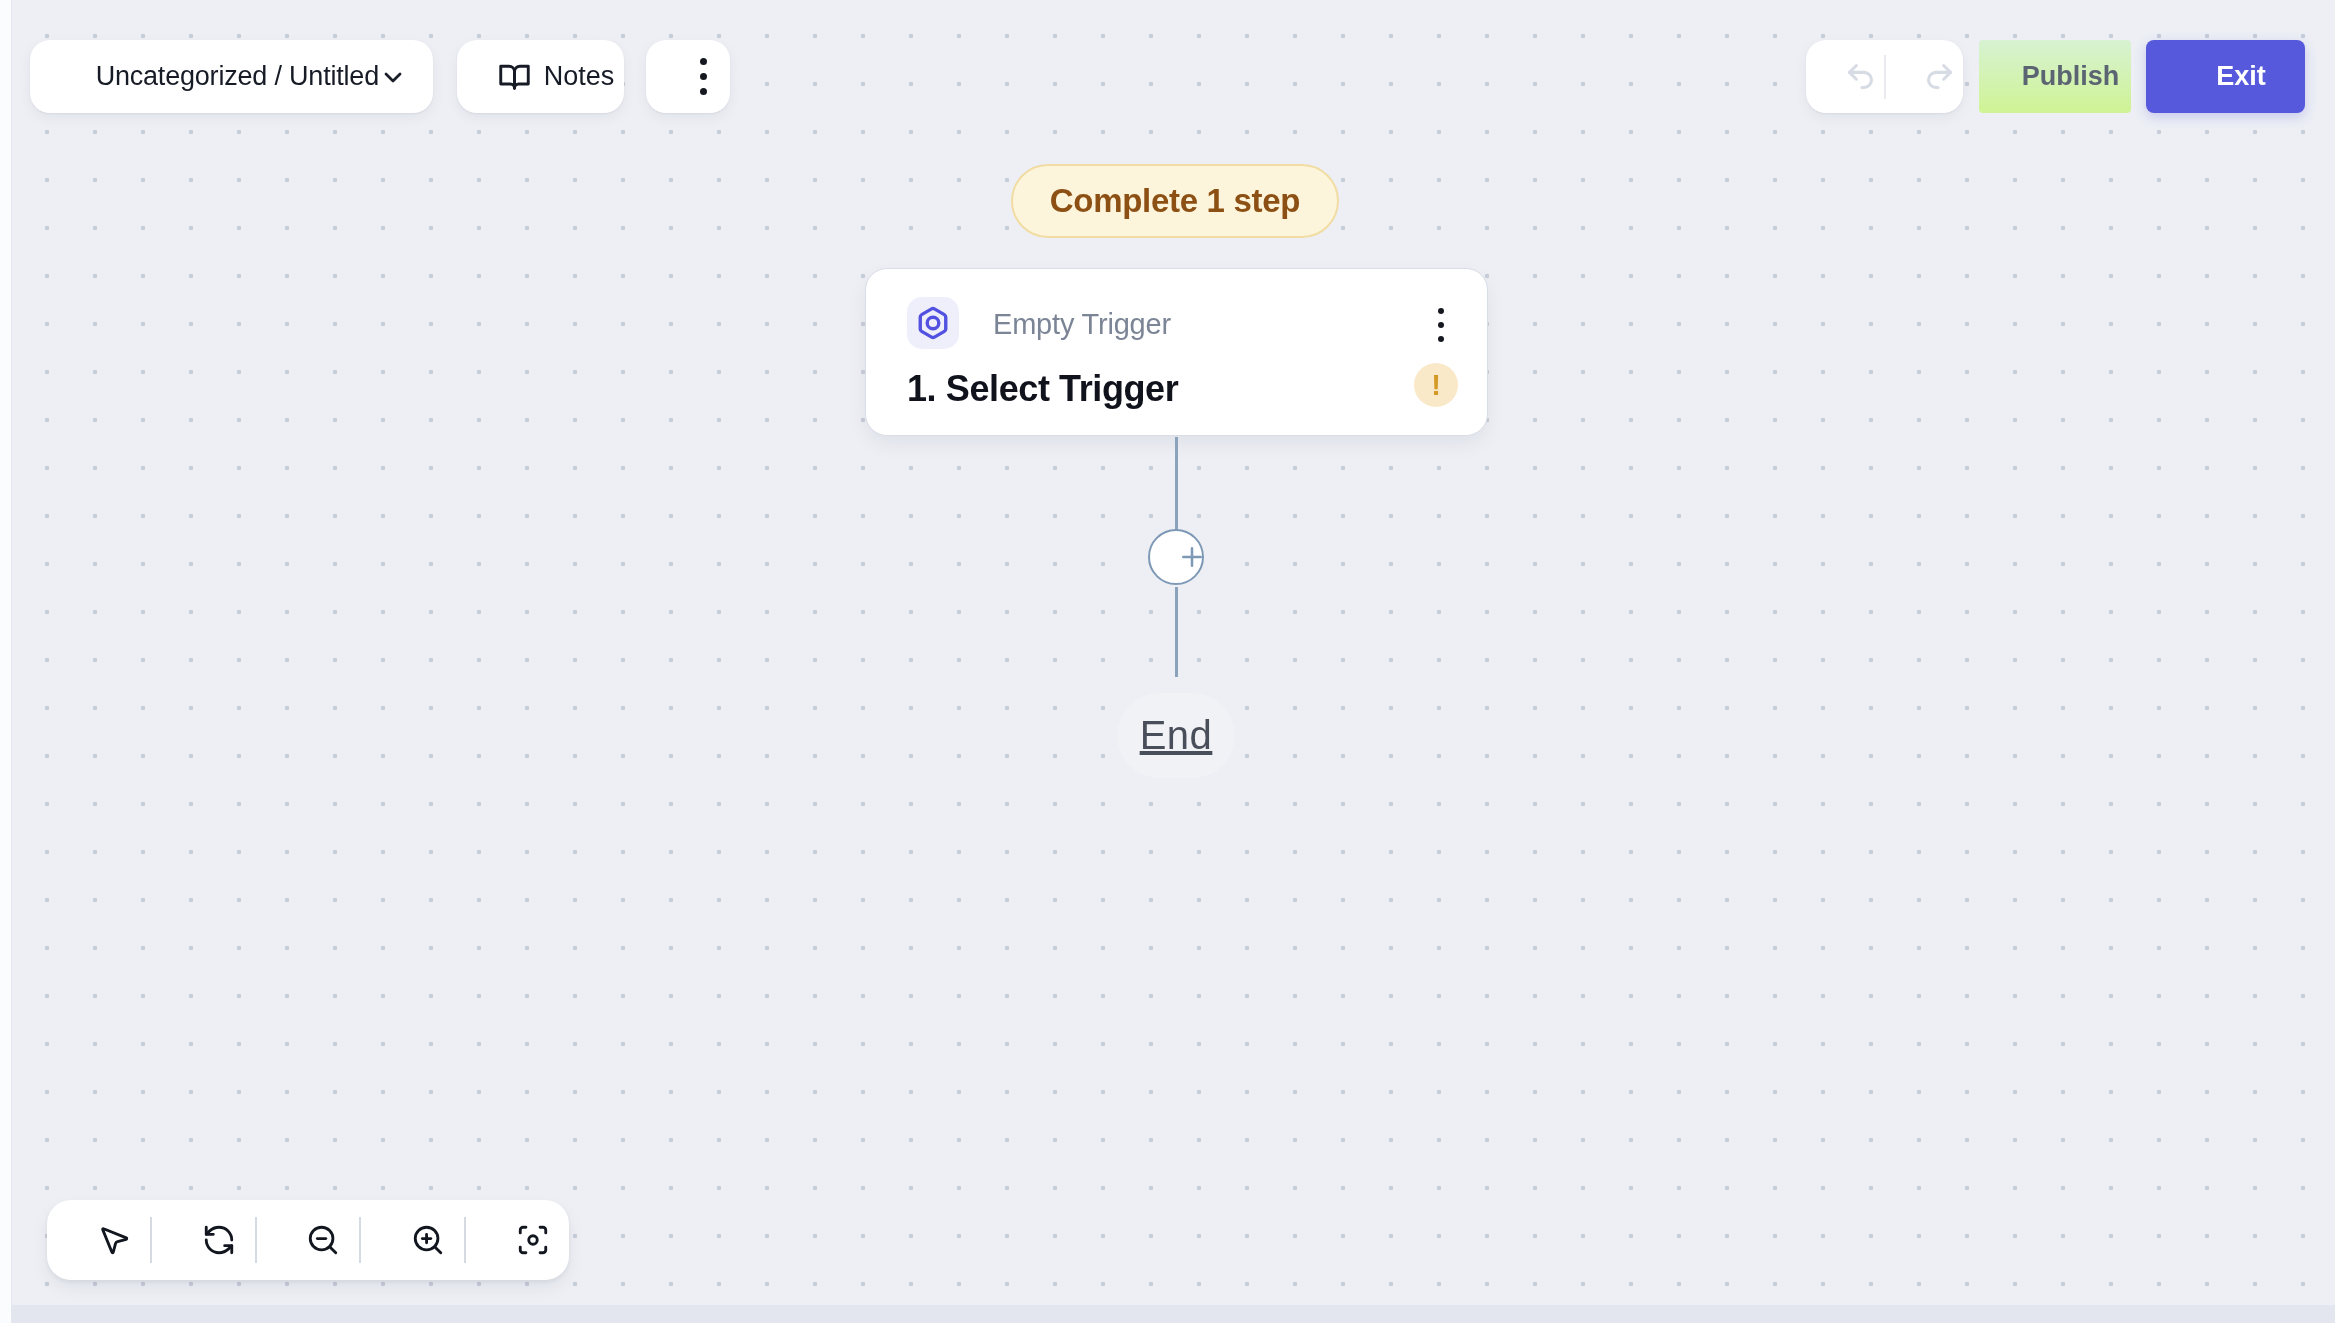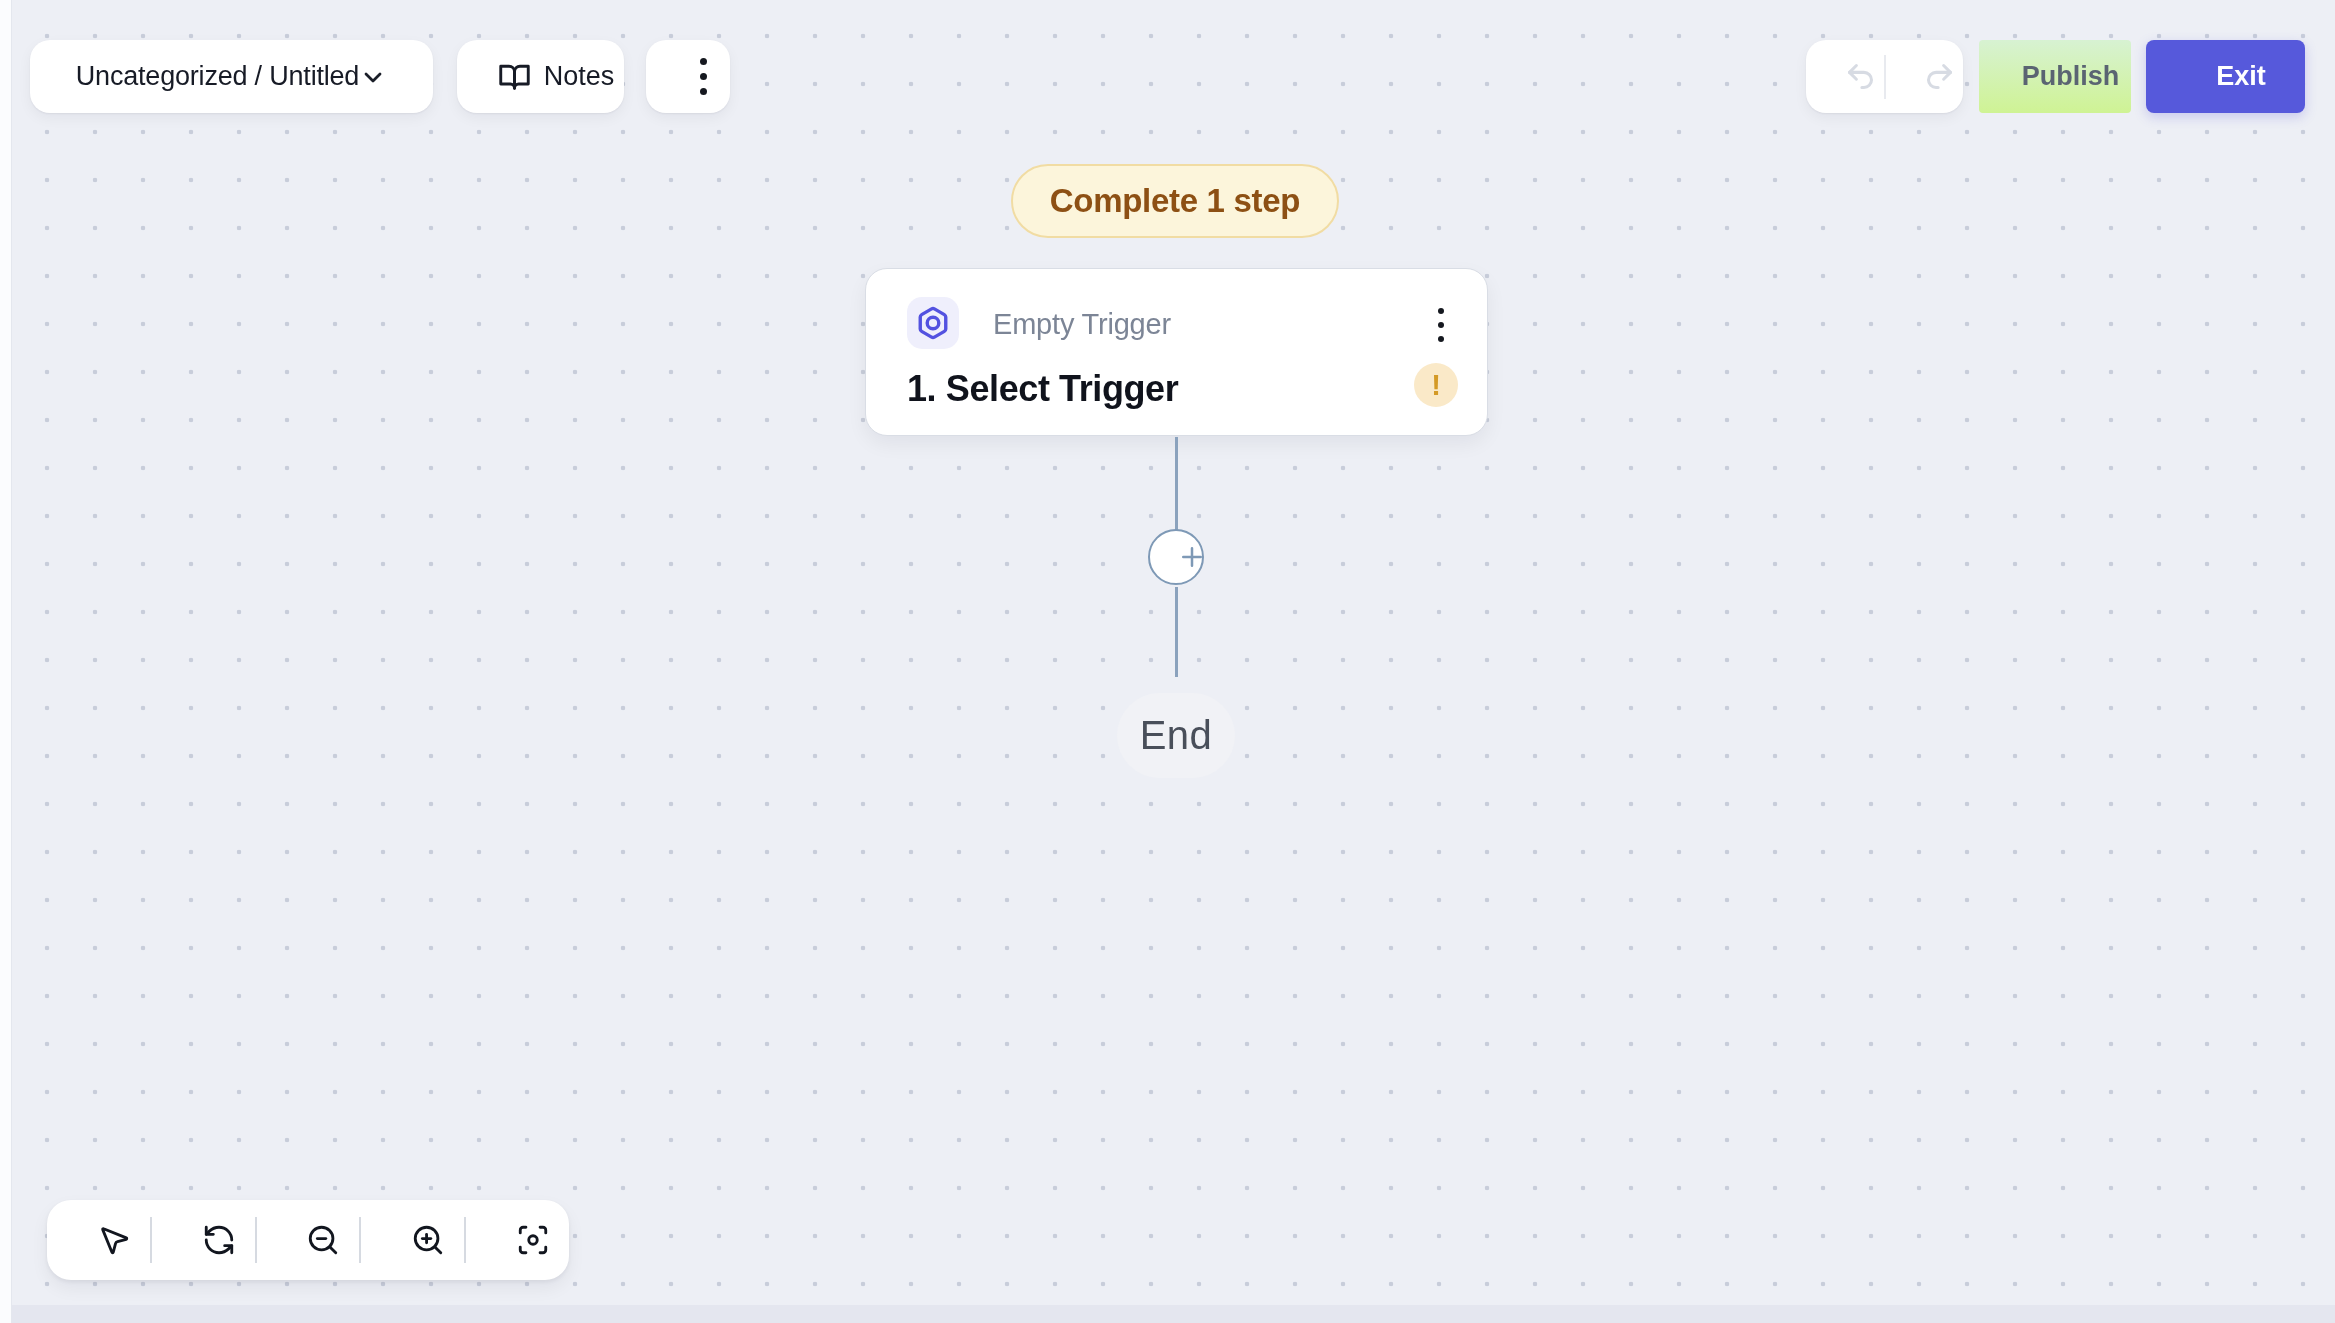--- a/index.html
+++ b/index.html
@@ -44,21 +44,21 @@
     position:absolute;left:0;bottom:0;right:0;height:18px;
     background:#E4E6EF;z-index:4;
   }
   button{font-family:inherit;cursor:pointer;border:none;background:none;padding-left:31px;}
   .pill{
     position:absolute;display:flex;align-items:center;justify-content:center;
     background:#fff;border-radius:20px;height:73px;
     box-shadow:0 1px 2px rgba(15,23,42,.06),0 5px 14px rgba(15,23,42,.05);
     font-size:27px;font-weight:500;color:var(--text-dark);
   }
-  .btn-workflow{left:30px;top:40px;width:403px;justify-content:center;padding:0 26px;}
+  .btn-workflow{left:30px;top:40px;width:403px;justify-content:flex-end;padding:0 26px;}
   .btn-workflow .lbl{white-space:nowrap;letter-spacing:-0.2px;}
   .btn-notes{left:457px;top:40px;width:167px;gap:13px;}
   .btn-kebab{left:646px;top:40px;width:84px;}
   .history{left:1806px;top:40px;width:157px;padding:0;overflow:hidden;}
   .history button{flex:1;height:100%;display:flex;align-items:center;justify-content:center;color:var(--disabled-icon);}
   .history .sep{width:2px;height:44px;background:#E8EAEF;}
   .btn-publish{
     position:absolute;left:1979px;top:40px;width:152px;height:73px;border-radius:4px;
     background:linear-gradient(180deg,var(--publish-gradient-top),var(--publish-gradient-bottom));
     color:var(--publish-text);font-size:27px;font-weight:700;
@@ -111,21 +111,21 @@
   .line1{top:437px;height:93px;}
   .line2{top:587px;height:90px;}
   .add-step{
     position:absolute;left:1148px;top:529px;width:56px;height:56px;border-radius:50%;
     background:#fff;border:2.5px solid #7E99B6;color:#7E99B6;
     display:flex;align-items:center;justify-content:center;
   }
   .end-pill{
     position:absolute;left:1117px;top:693px;width:118px;height:85px;border-radius:44px;
     background:var(--end-pill-bg);color:var(--end-pill-text);font-size:40px;
-    display:flex;align-items:center;justify-content:center;letter-spacing:0.5px;
+    display:flex;align-items:center;justify-content:center;letter-spacing:0.5px;text-decoration:underline;
   }
   .toolbar{
     position:absolute;left:47px;top:1200px;width:522px;height:80px;border-radius:24px;
     background:#fff;box-shadow:0 2px 4px rgba(15,23,42,.06),0 8px 18px rgba(15,23,42,.06);
     display:flex;align-items:center;z-index:6;
   }
   .toolbar button{flex:1;height:100%;display:flex;align-items:center;justify-content:center;color:#12161F;}
   .toolbar .sep{width:2px;height:46px;background:#D6DAE1;}
   svg{display:block;}
 </style>

